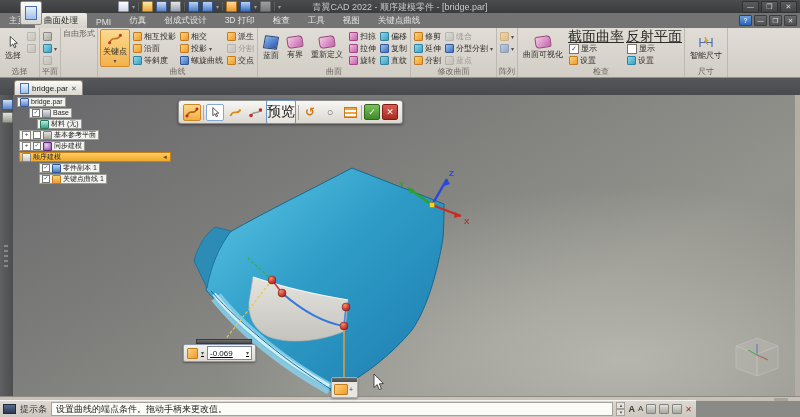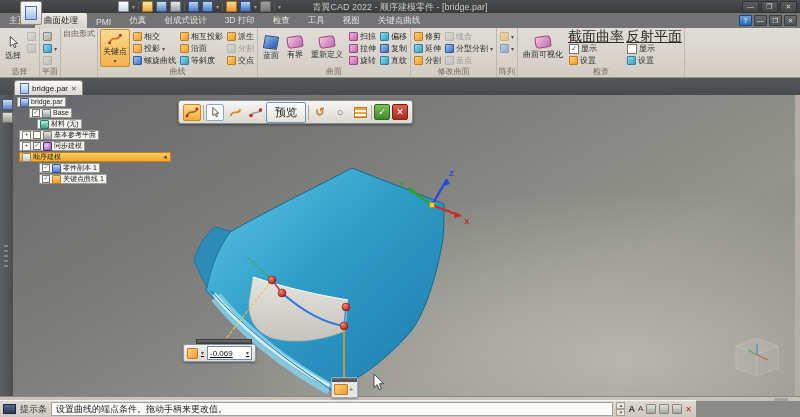--- a/index.html
+++ b/index.html
@@ -114,21 +114,21 @@
 
   
   #cmdbar{left:178px;top:100px;height:24px;z-index:25;display:flex;align-items:center;gap:2px;
           padding:2px 4px;background:linear-gradient(#f7f6f3,#dbd8d1);border:1px solid #8d8d8b;
           border-radius:3px;box-shadow:0 1px 3px rgba(0,0,0,.45);box-sizing:border-box;}
   .cbtn{width:18px;height:17px;display:flex;align-items:center;justify-content:center;
         border:1px solid transparent;border-radius:2px;box-sizing:border-box;}
   .cbtn.on{background:linear-gradient(#fcd98c,#f0ad42);border-color:#cd8824;}
   .cbtn.sel{background:#ffffff;border-color:#85a8d4;}
   .csep{width:1px;height:15px;background:#aeaaa2;}
-  .pbtn{font-size:11px;color:#22201e;padding:2px 8px;background:linear-gradient(#fdfdfb,#e6e3dc);
+  .pbtn{font-size:14px;color:#22201e;padding:2px 0;background:linear-gradient(#fdfdfb,#e6e3dc);
         border:1px solid #6f95c8;border-radius:2px;}
   .okbtn{width:14px;height:14px;border-radius:2px;font-size:9px;line-height:14px;text-align:center;color:#fff;
          background:linear-gradient(#7cc05c,#3f8a28);border:1px solid #2f6a1c;}
   .nobtn{width:14px;height:14px;border-radius:2px;font-size:9px;line-height:14px;text-align:center;color:#fff;
          background:linear-gradient(#d86050,#a82a20);border:1px solid #801c14;}
   .undoc{color:#d07818;font-size:12px;line-height:12px;font-weight:bold;}
   .ellc{color:#6a6860;font-size:11px;line-height:11px;}
   .optic{width:11px;height:9px;background:repeating-linear-gradient(#f0a23c 0 2px,#fff 2px 4px);border:1px solid #c07c1e;}
 
   
@@ -272,44 +272,44 @@
           <path d="M2,10 C5,2 9,10 12,3" stroke="#c8781e" stroke-width="1.6" fill="none"></path>
           <circle cx="2" cy="10" r="1.4" fill="#c23232"></circle>
             <circle cx="12" cy="3" r="1.4" fill="#c23232"></circle>
         </svg>
         <span>关键点</span>
         <span class="dd">▾</span>
       </div>
       <div class="scol">
         <div class="sbtn">
             <span class="ic ic-o"></span>
+            <span>相互投影</span>
+          </div>
+        <div class="sbtn">
+            <span class="ic ic-o"></span>
+            <span>沿面</span>
+          </div>
+        <div class="sbtn">
+            <span class="ic ic-t"></span>
+            <span>等斜度</span>
+          </div>
+      </div>
+      <div class="scol">
+        <div class="sbtn">
+            <span class="ic ic-o"></span>
             <span>相交</span>
           </div>
         <div class="sbtn">
             <span class="ic ic-o"></span>
             <span>投影</span>
             <span class="dd">▾</span>
           </div>
         <div class="sbtn">
             <span class="ic ic-b"></span>
             <span>螺旋曲线</span>
-          </div>
-      </div>
-      <div class="scol">
-        <div class="sbtn">
-            <span class="ic ic-o"></span>
-            <span>相互投影</span>
-          </div>
-        <div class="sbtn">
-            <span class="ic ic-o"></span>
-            <span>沿面</span>
-          </div>
-        <div class="sbtn">
-            <span class="ic ic-t"></span>
-            <span>等斜度</span>
           </div>
       </div>
       <div class="scol">
         <div class="sbtn">
             <span class="ic ic-o"></span>
             <span>派生</span>
           </div>
         <div class="sbtn dis">
             <span class="ic ic-g"></span>
             <span>分割</span>
@@ -445,20 +445,34 @@
           </div>
         <div class="sbtn">
             <span class="ic ic-t"></span>
             <span>设置</span>
           </div>
       </div>
     </div>
     <div class="rlabel">检查</div>
   </div>
 
+  <div class="rgroup">
+    <div class="rbody">
+      <div class="bigbtn">
+        <svg width="16" height="13" viewBox="0 0 16 13">
+          <line x1="2" y1="2" x2="2" y2="11" stroke="#4a6fae" stroke-width="1.2"></line>
+          <line x1="14" y1="2" x2="14" y2="11" stroke="#4a6fae" stroke-width="1.2"></line>
+          <line x1="2" y1="6.5" x2="14" y2="6.5" stroke="#4a6fae" stroke-width="1"></line>
+          <polygon points="7,1 10,5 8,5 10,9 6,5 8,5" fill="#f2b43c" stroke="#b07818" stroke-width="0.5"></polygon>
+        </svg>
+        <span>智能尺寸</span>
+      </div>
+    </div>
+    <div class="rlabel">尺寸</div>
+  </div>
 
 </div>
 
 <div id="doctabbar" class="abs">
   <div id="doctab">
     <span class="doc"></span>
     <span>bridge.par</span>
     <span class="x">✕</span>
   </div>
 </div>

